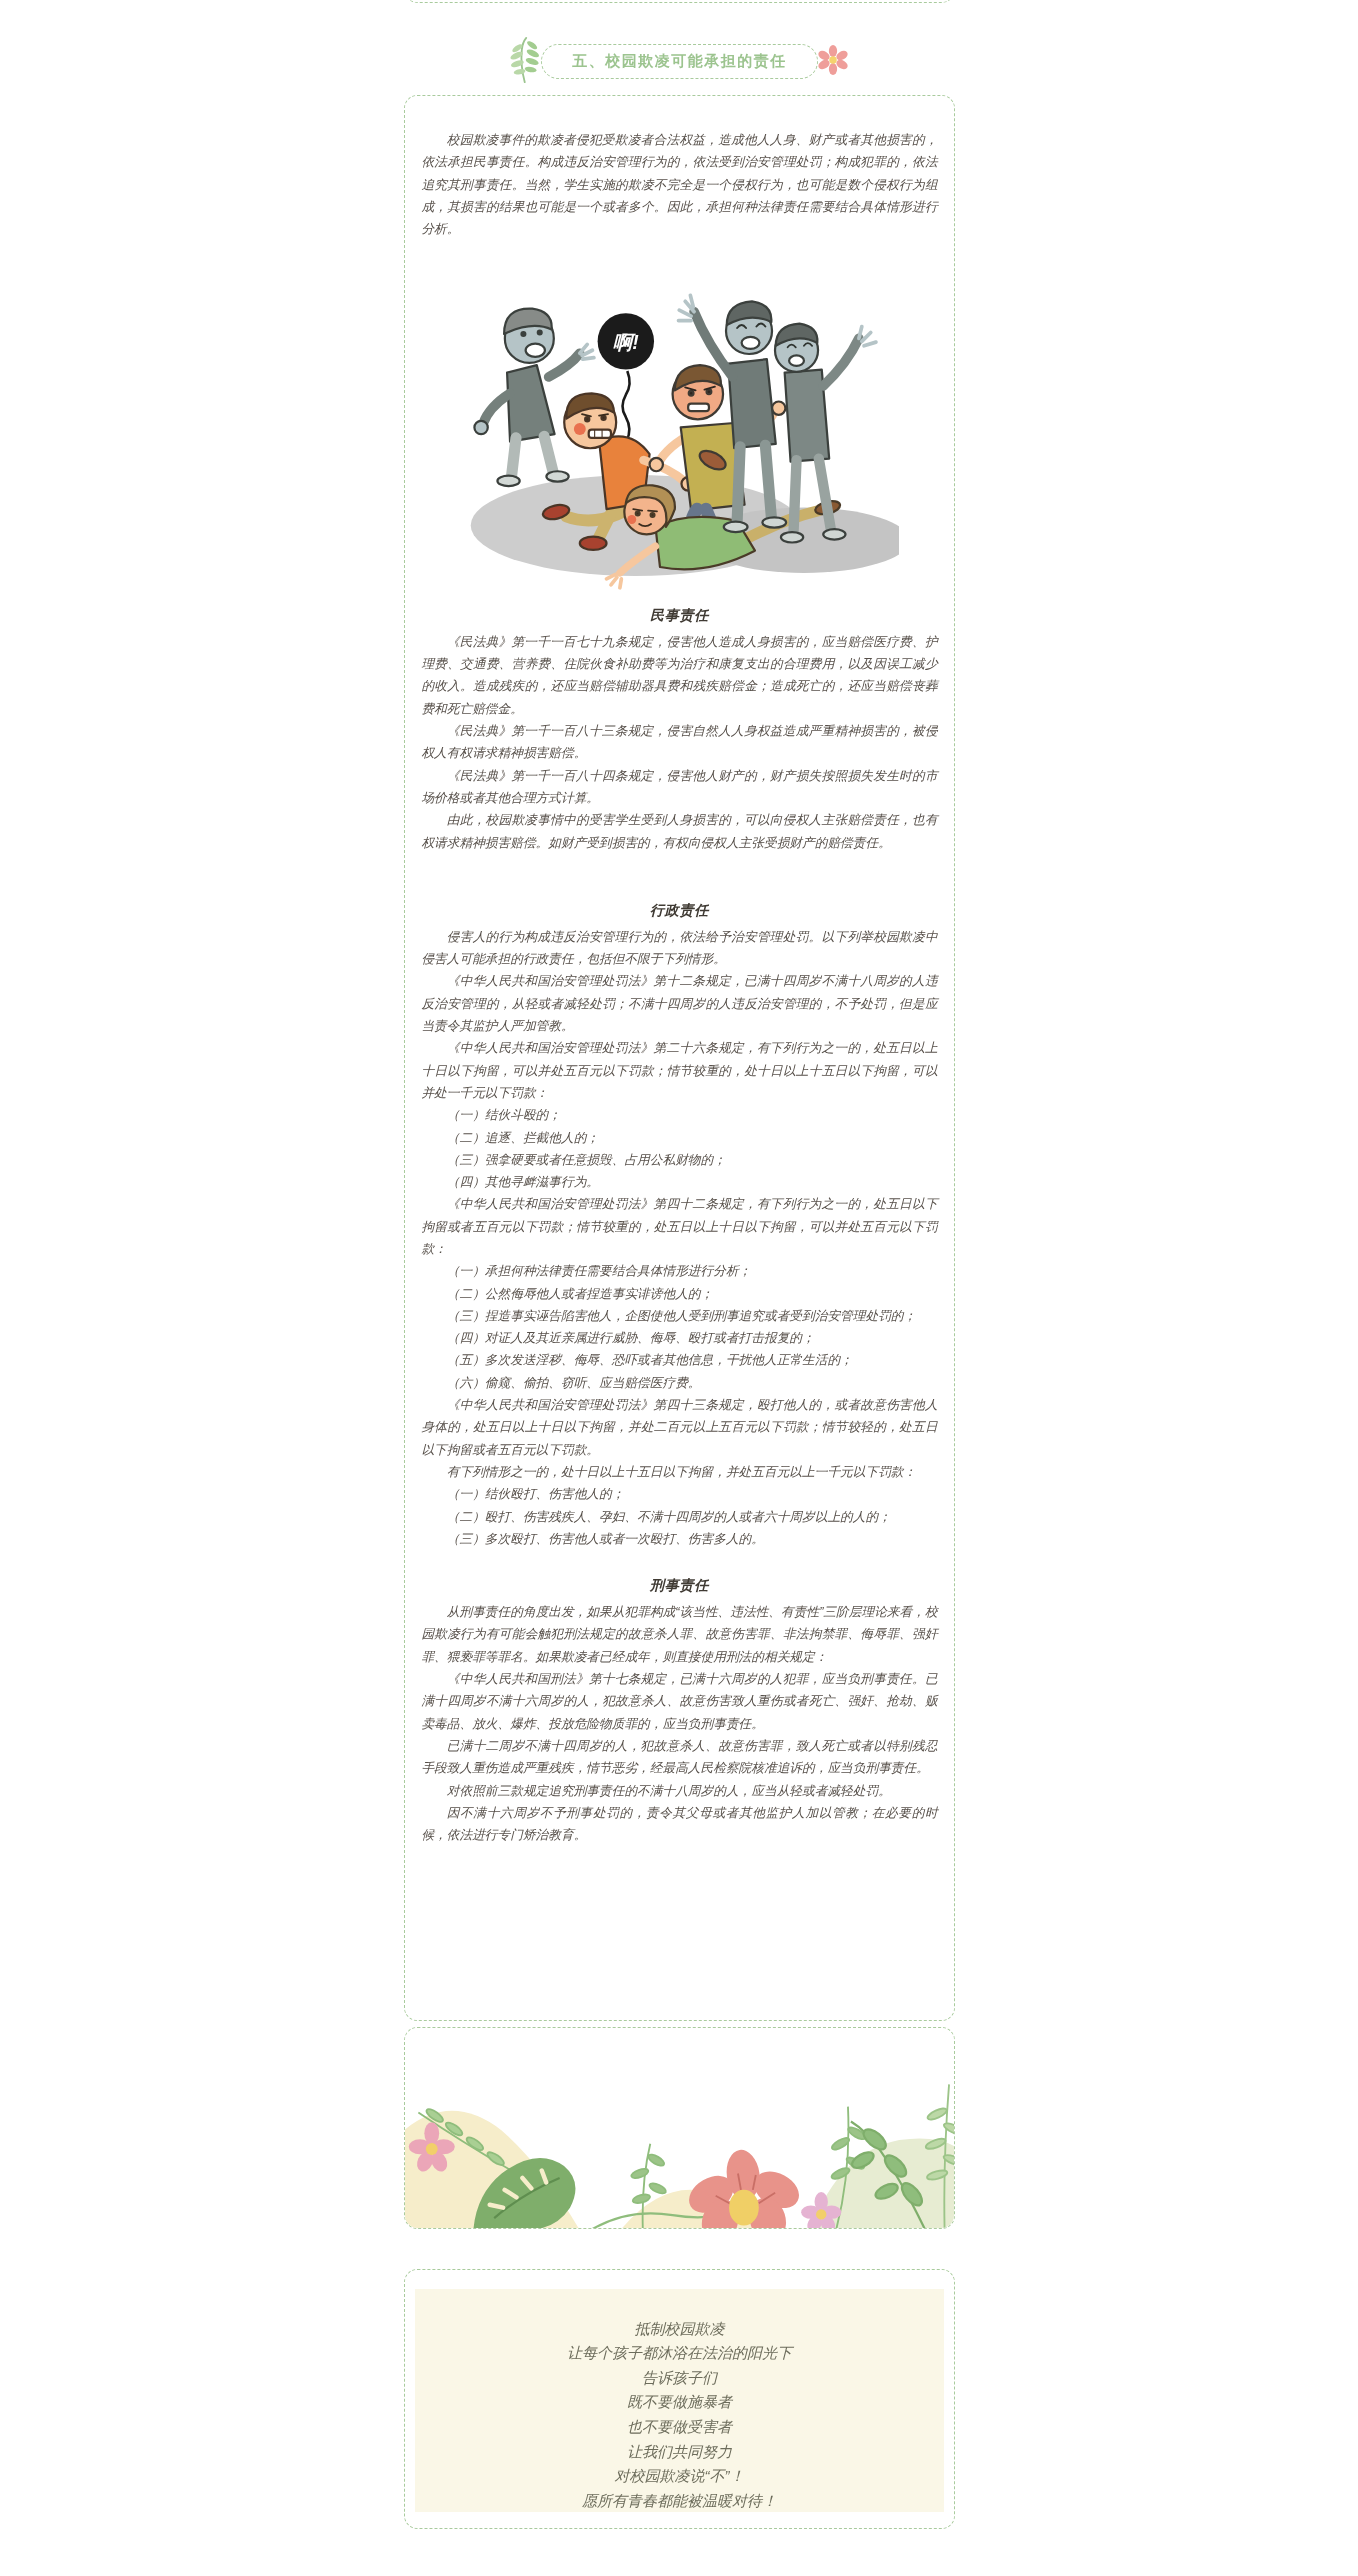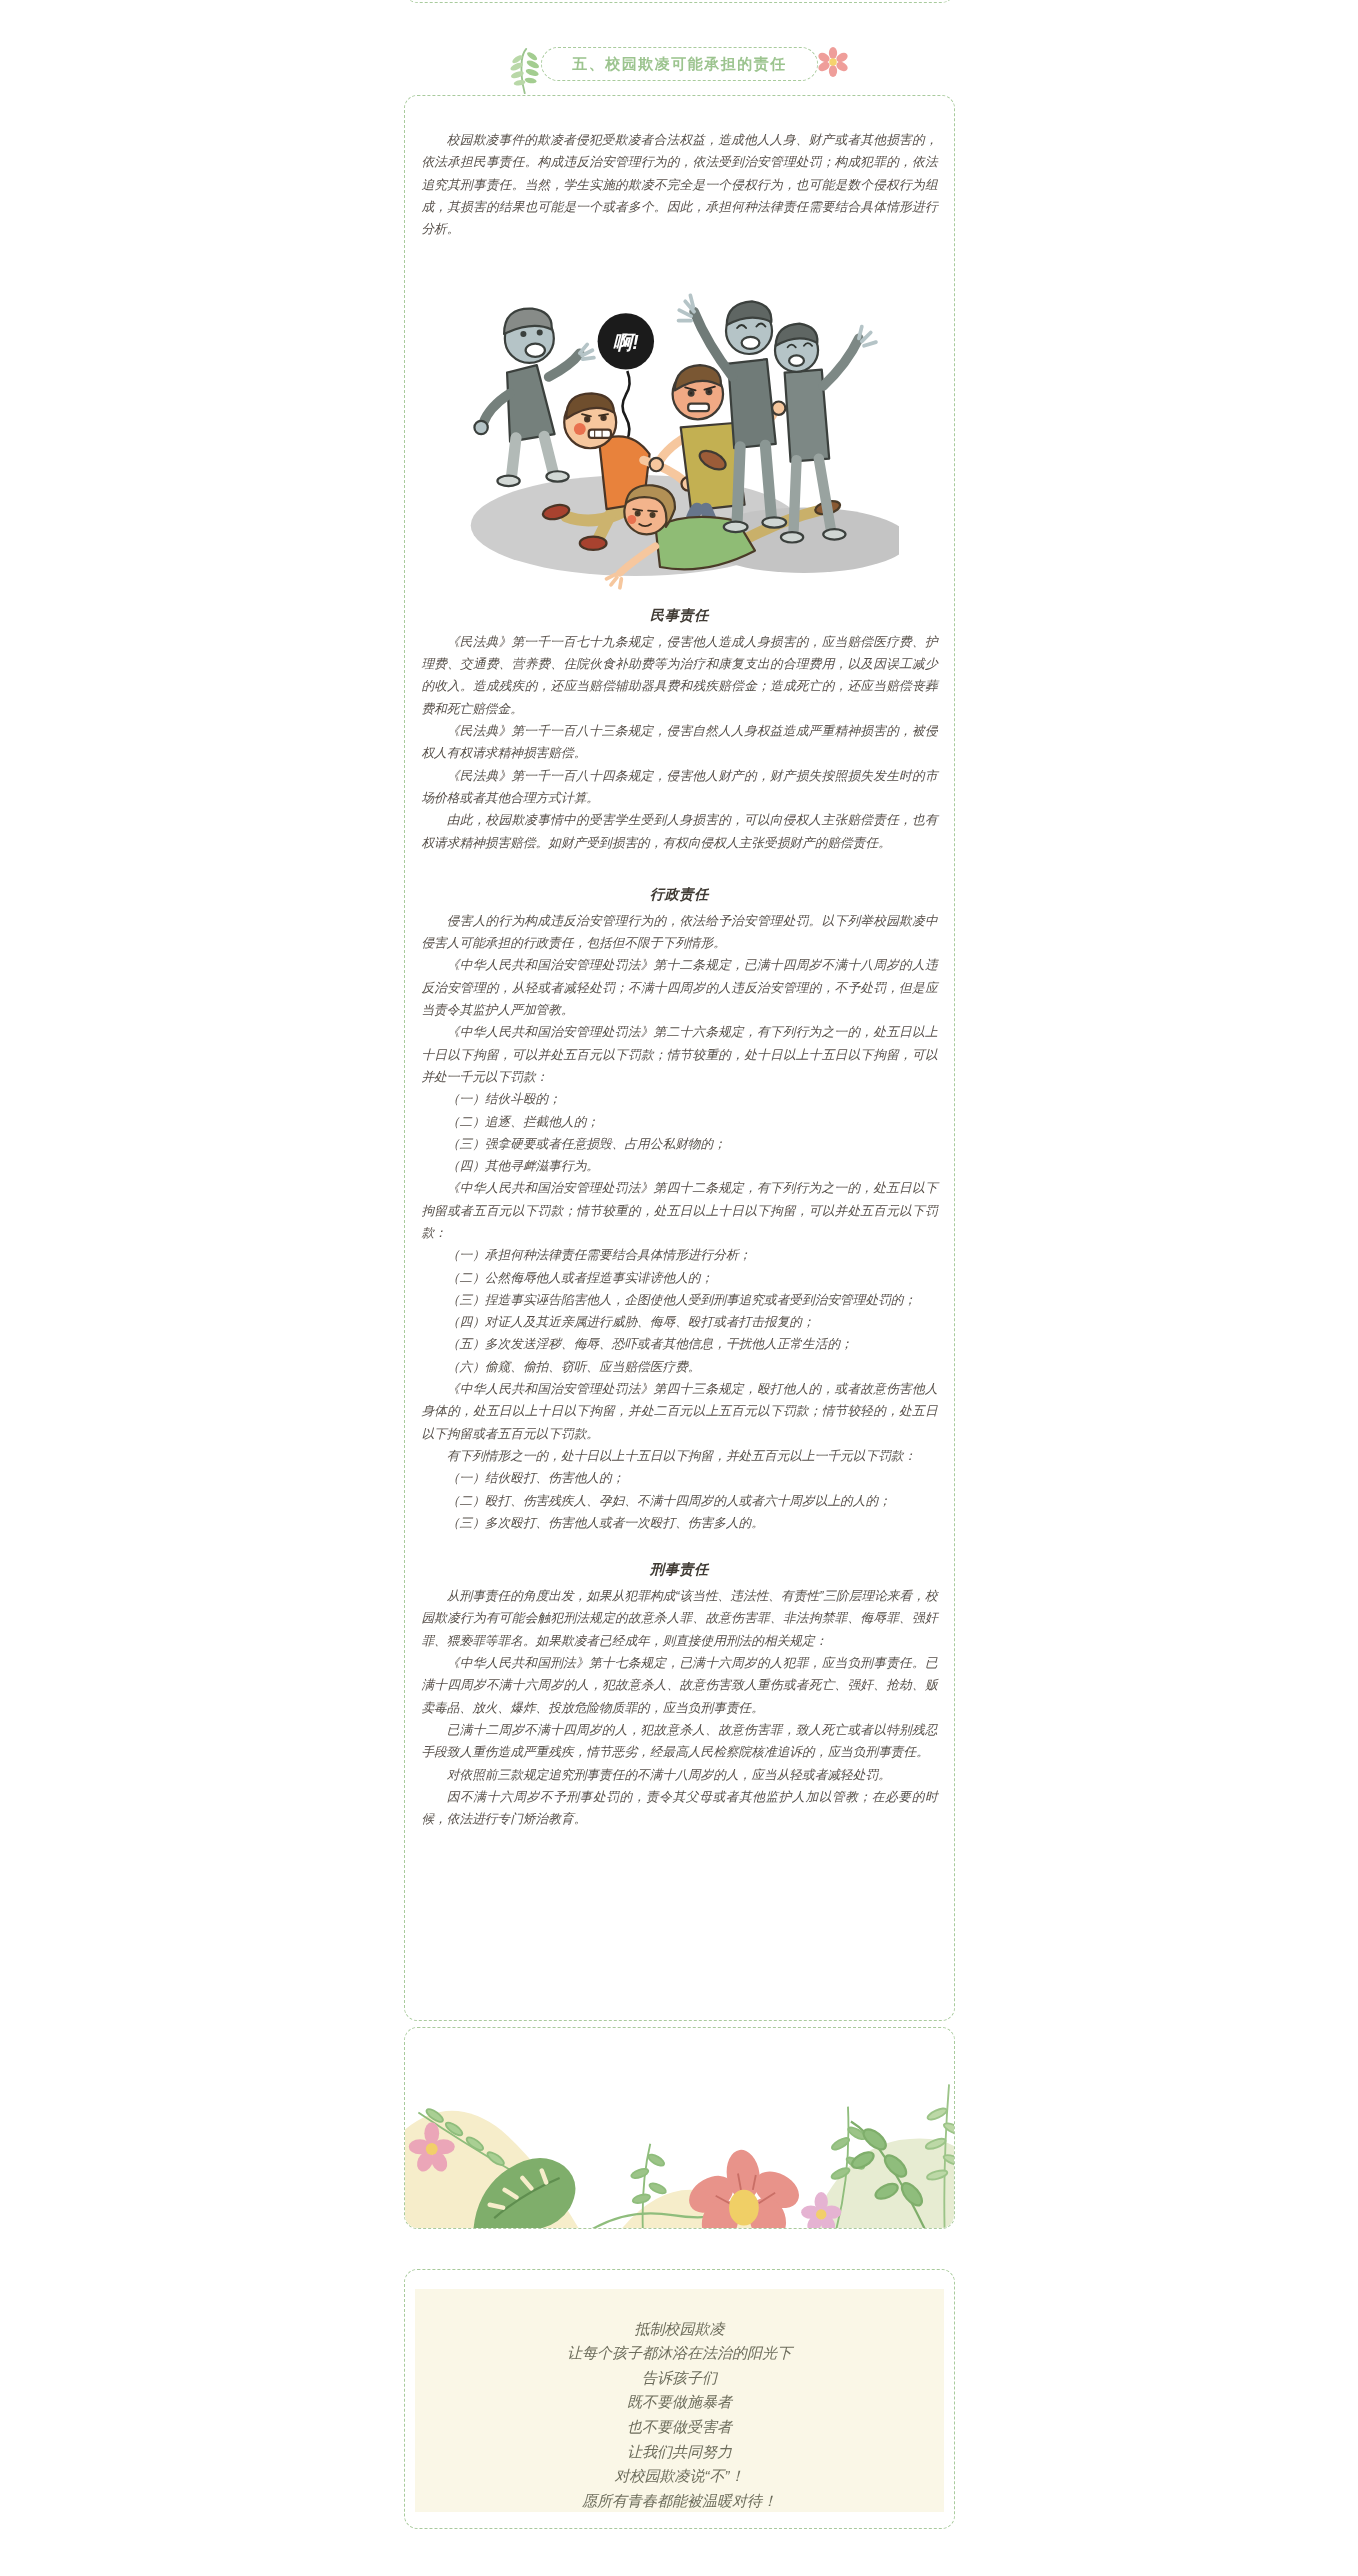--- a/index.html
+++ b/index.html
@@ -8,22 +8,22 @@
     width:1358px; height:2576px; position:relative; overflow:hidden;
     font-family:"Liberation Sans","DejaVu Sans",sans-serif;
   }
   .col { position:absolute; left:404px; width:551px;font-style:italic; }
 
   
   .prev-box { top:-42px; height:45px; border:0.7px dashed #a9cb9d; border-radius:13.4px; }
 
   
   .header-row {
-    position:absolute; top:47px; left:0; width:100%;
-    display:flex; align-items:flex-start; justify-content:center; gap:0;
+    position:absolute; top:36px; left:0; width:100%;
+    display:flex; align-items:center; justify-content:center; gap:0;
   }
   .badge {
     border:0.7px dashed #a9cb9d; border-radius:18px; padding:6.7px 30px;
     color:#9cc48f; font-size:15px; font-weight:bold; letter-spacing:1.5px;
     background:#fff;
   }
 
   
   .main-box {
     top:95px; height:1926px; border:0.7px dashed #a9cb9d; border-radius:13.4px;
@@ -32,21 +32,21 @@
   .body-text p {
     font-size:12.7px; line-height:22.3px; color:#57504a;
     text-align:justify; text-indent:2em;
   }
   .illus { width:438px; margin:42px auto 13.4px auto; }
   h3.sec-h {
     font-size:14px; font-weight:bold; color:#3f3a33; text-align:center;
     margin-bottom:6px; letter-spacing:0.7px;
   }
   h3.s-civil    { margin-top:10px; }
-  h3.s-admin    { margin-top:32px; }
+  h3.s-admin    { margin-top:48px; }
   h3.s-criminal { margin-top:27px; }
 
   
   .flower-box {
     top:2027px; height:202px; border:0.7px dashed #a9cb9d; border-radius:13.4px;
     background:#fff; overflow:hidden; position:absolute;
   }
   .flower-box svg { position:absolute; bottom:-1.5px; left:0; }
 
   

